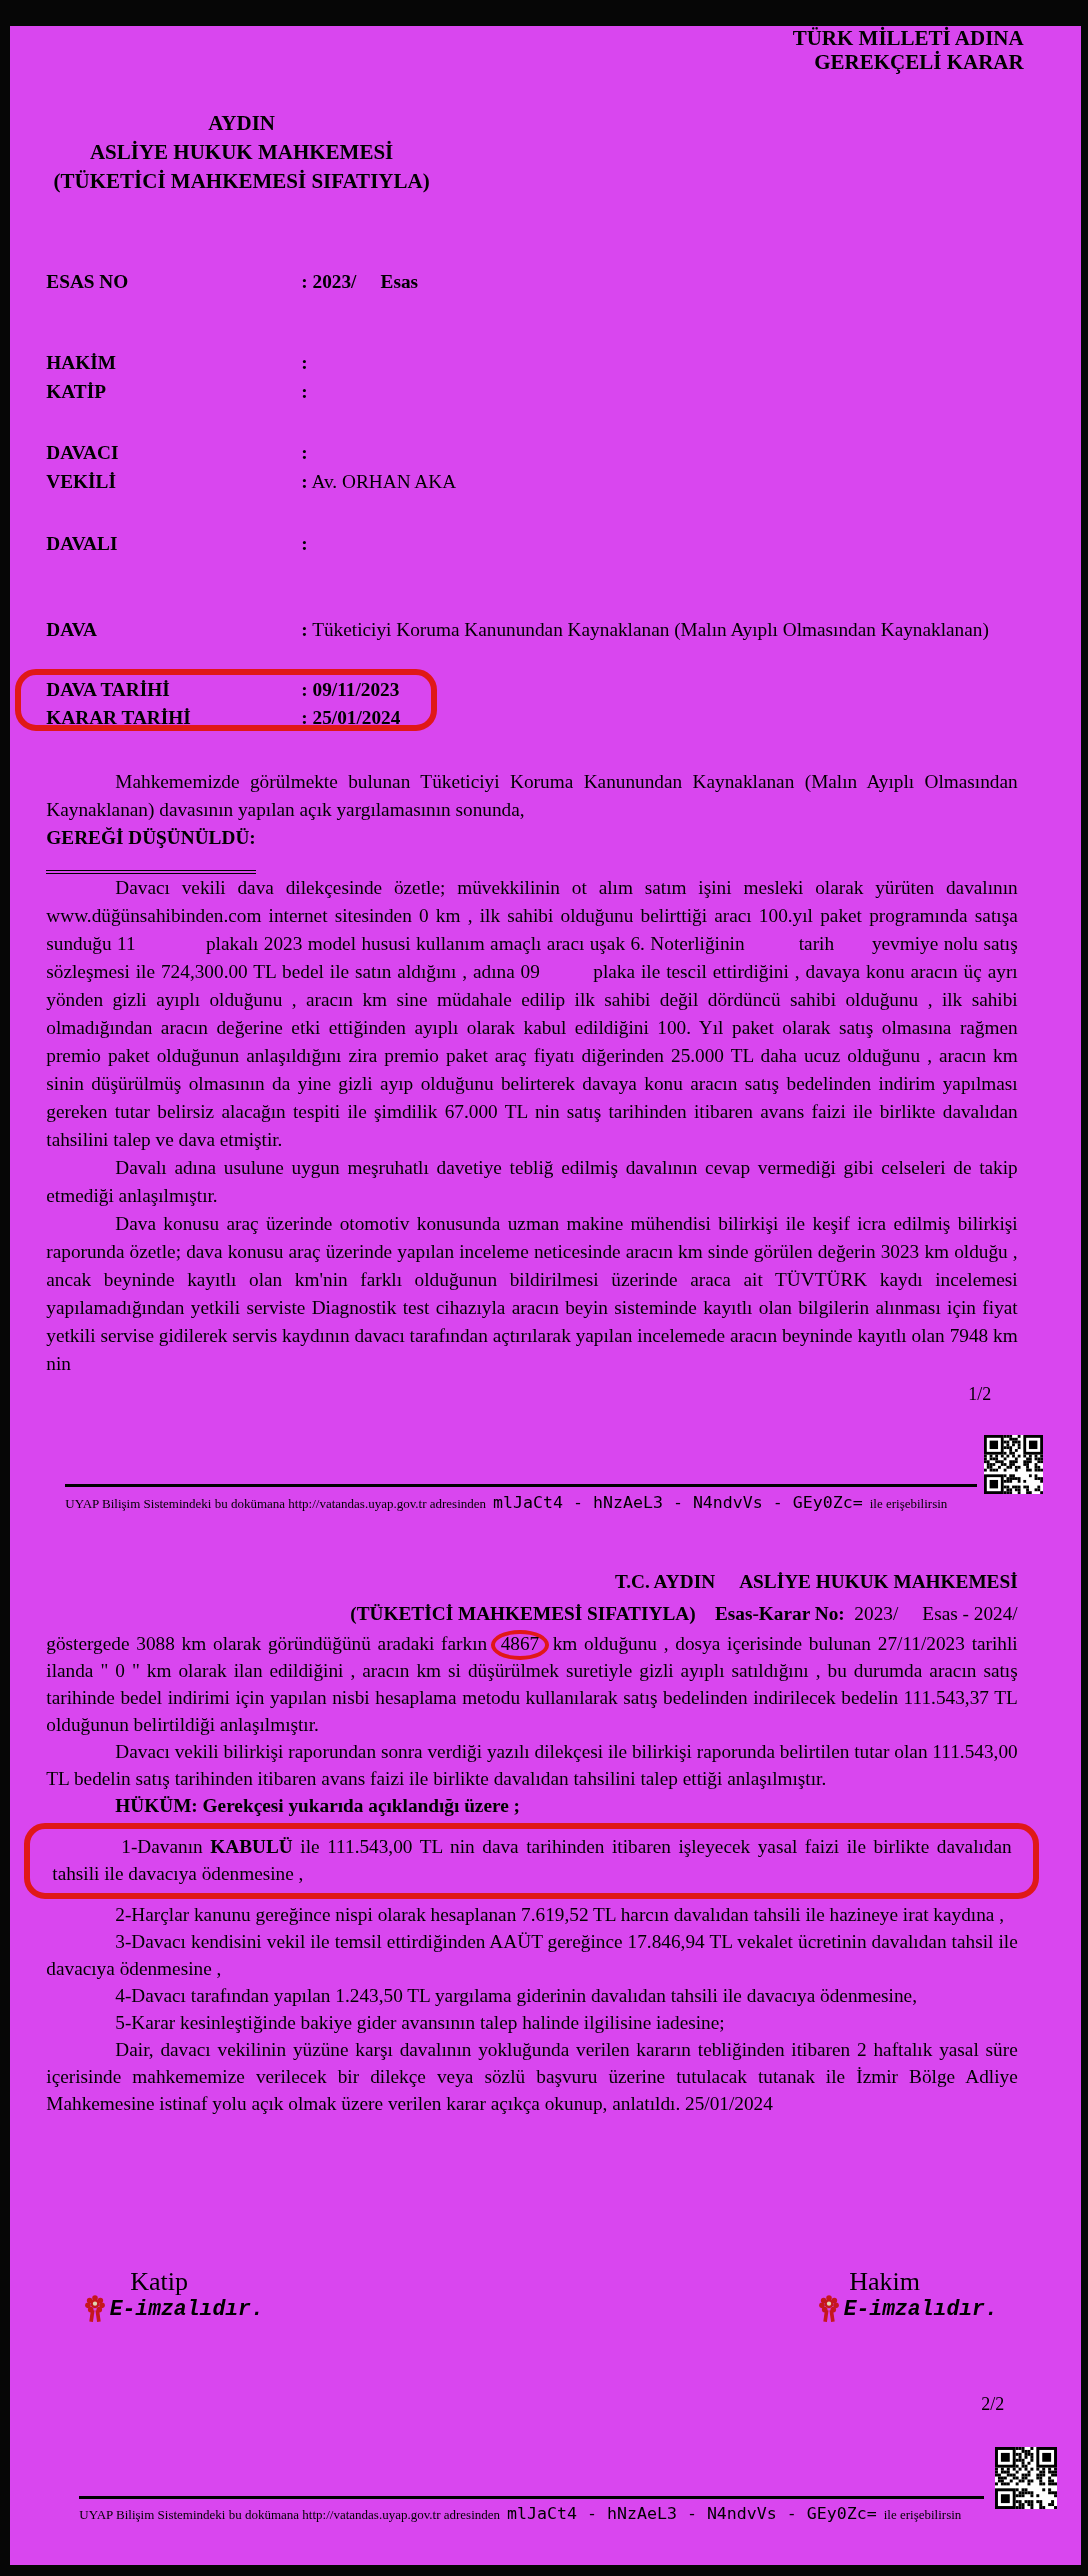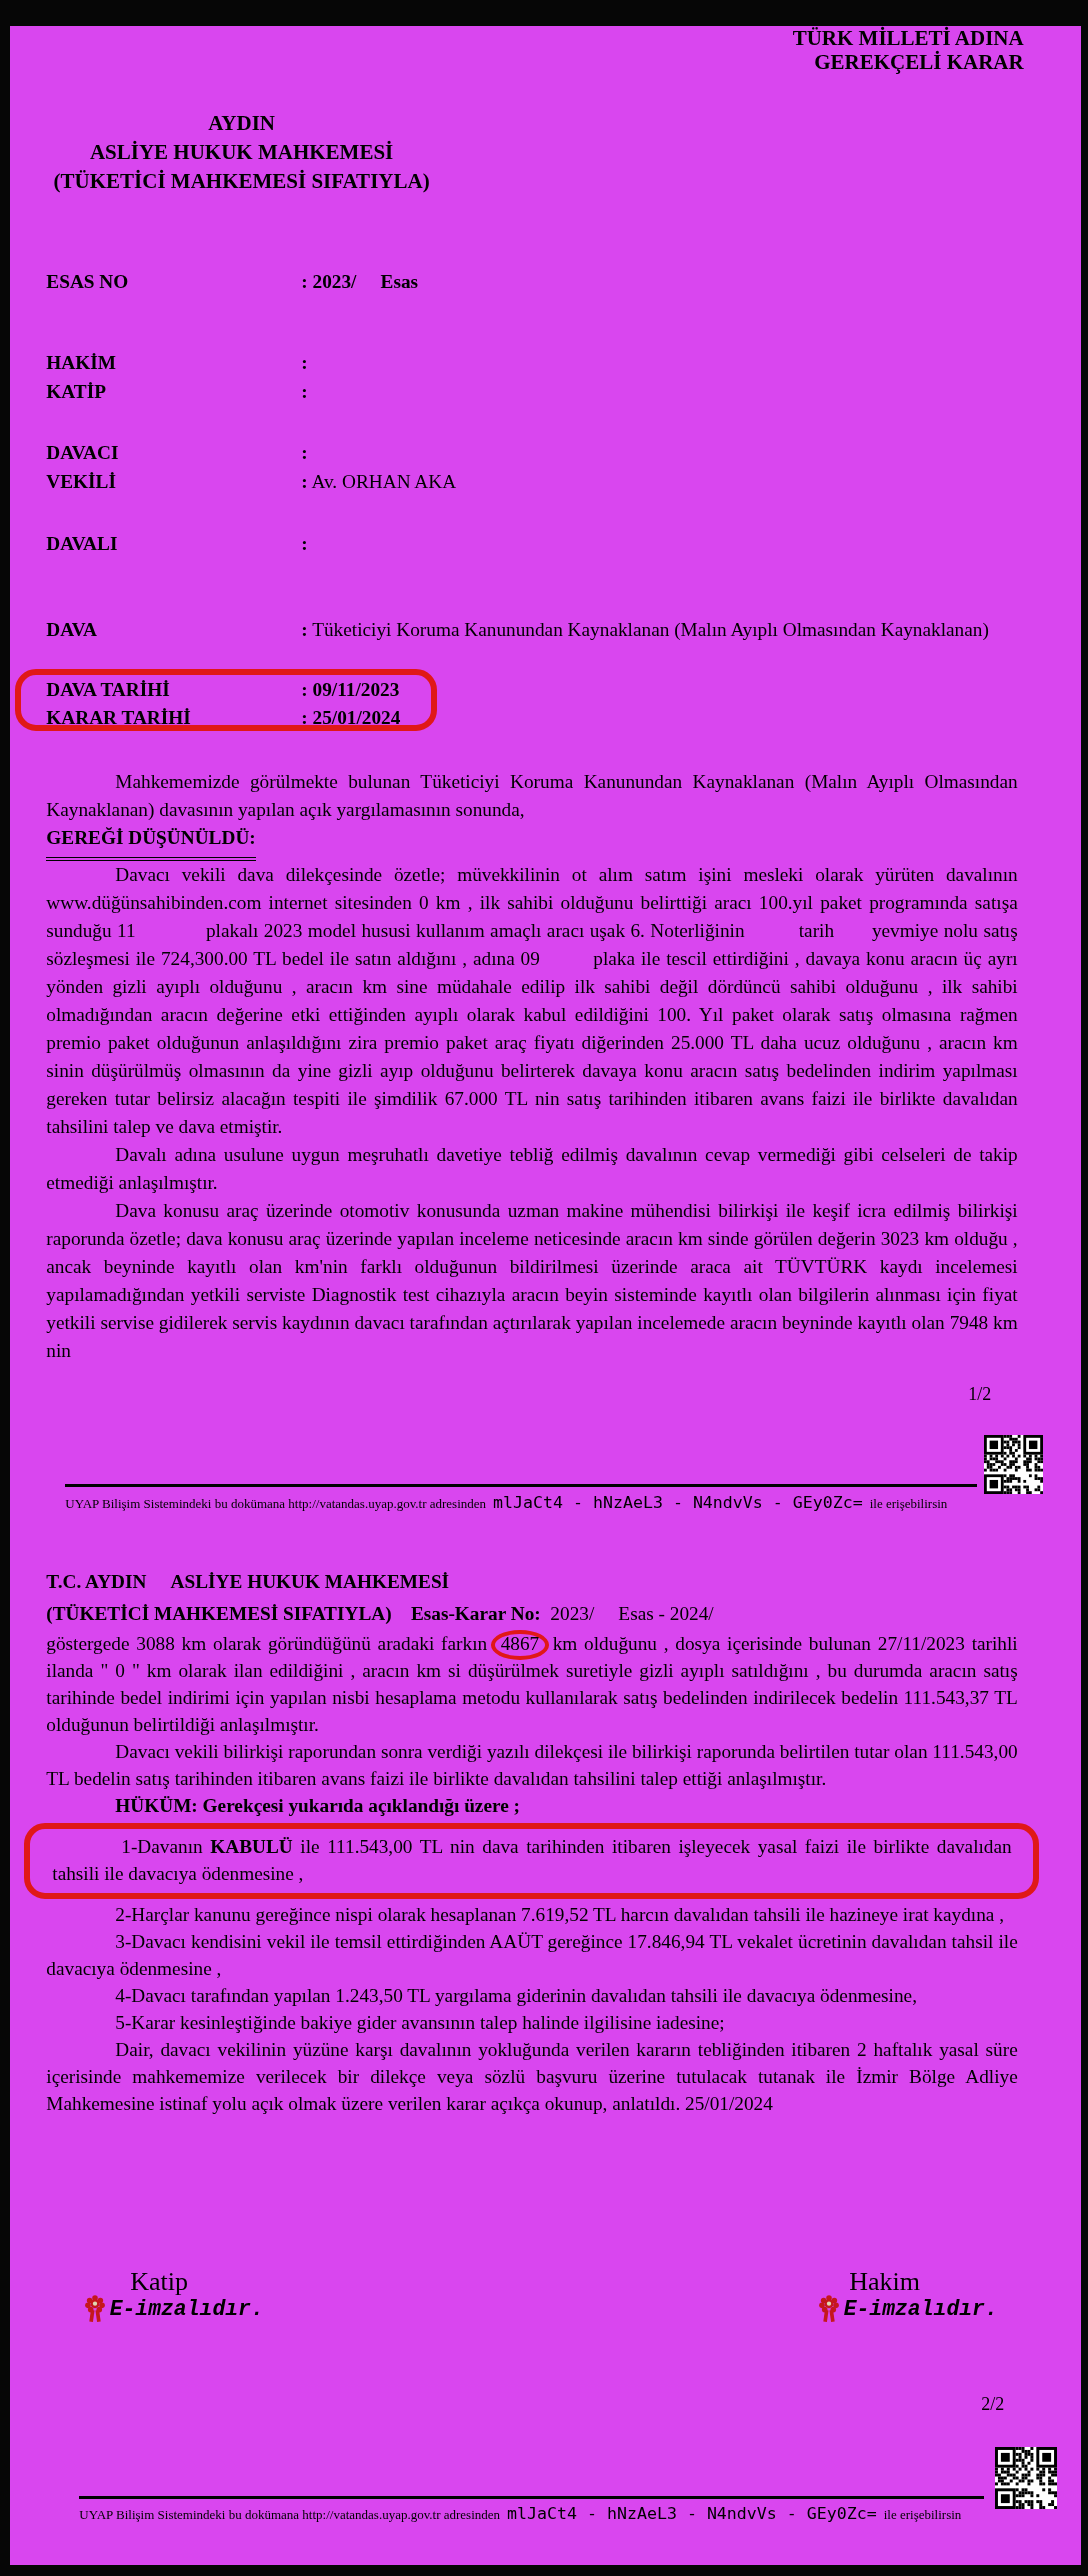--- a/index.html
+++ b/index.html
@@ -20,32 +20,32 @@
   #row-esas{top:243px}#row-karar{top:272px}#row-hakim{top:324px}#row-katip{top:353px}
   #row-davaci{top:414px}#row-vekili{top:443px}#row-davali{top:505px}#row-dava{top:591px}
   #row-dtar{top:651px}#row-ktar{top:679px}#row-ger{top:711px}
   .date-box{left:4.8px;top:643px;width:422px;height:62px;border:6.2px solid var(--red);
             border-radius:21px;box-sizing:border-box;}
   
   .body1{top:742px;left:36px;right:63px;font-size:19.3px;line-height:28px;text-align:justify;}
   .body2{top:1604px;left:36px;right:63px;font-size:19.3px;line-height:27px;text-align:justify;}
   .body1 p,.body2 p{margin:0;text-indent:69px;}
   p.noindent{text-indent:0;}
-  .heading-underline{display:inline-block;font-weight:bold;border-bottom:4.1px double #000;padding-bottom:5px;}
+  .heading-underline{display:inline-block;font-weight:bold;border-bottom:4.1px double #000;padding-bottom:18px;}
   .gerekce-head{margin-left:69px;}
   .hukum-head{font-weight:bold;}
   .red-box{border:6.2px solid var(--red);border-radius:21px;margin:4.1px -21px 2.8px -22px;
            padding:4.1px 21px 5.5px 22px;}
   .circled{display:inline-block;border:4.8px solid var(--red);border-radius:50%;
            padding:0 5.5px 1.4px 5.5px;margin:-5.5px -2.8px;line-height:1.05;}
   .pageno{font-size:18px;}
   #pageno1{top:1358px;left:958px;}
   #pageno2{top:2368px;left:971px;}
   
-  .p2hdr{top:1540px;left:36px;right:63px;text-align:left;font-size:19.3px;line-height:32px;}
+  .p2hdr{top:1540px;left:36px;right:63px;text-align:right;font-size:19.3px;line-height:32px;}
   .p2hdr .b{font-weight:bold;}
   
   .sig{font-size:26px;margin-left:13px;}
   #sig-katip{top:2241px;left:107px;}
   #sig-hakim{top:2241px;left:826px;}
   .esig{display:flex;align-items:center;gap:1.4px;font-size:21.4px;font-weight:bold;font-style:italic;font-family:Liberation Mono, monospace;}
   #esig-left{top:2268px;left:72px;}
   #esig-right{top:2268px;left:806px;}
   .seal{width:26px;height:30px;flex:0 0 26px;}
   

